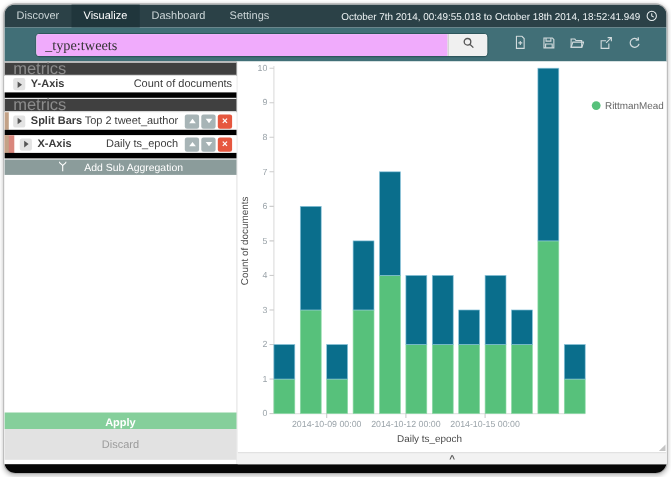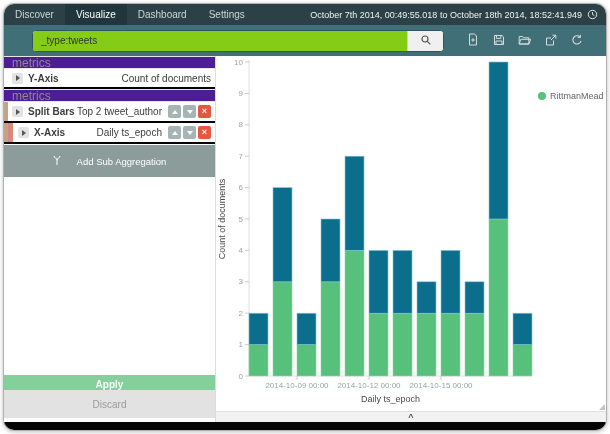--- a/index.html
+++ b/index.html
@@ -10,41 +10,41 @@
   }
   
   .navbar{height:21px;background:var(--c-nav,#2b4147);display:flex;align-items:stretch;color:#ccd6d8;font-size:10px;flex:none;}
   .tab{padding:0 11px;display:flex;align-items:center;cursor:pointer}
   .tab.active{background:var(--c-nav-active,#20363c);color:#fff;font-weight:normal}
   .nav-right{margin-left:auto;display:flex;align-items:center;gap:5px;padding-right:8px;font-size:9px;color:#eef3f4}
   .nav-right svg{display:block}
   
   .querybar{height:31px;background:var(--c-query,#416f77);display:flex;align-items:center;padding:0 12px 0 28px;flex:none;}
   .search{flex:0 0 412px;height:22px;background:#fff;border-radius:4px;display:flex;overflow:hidden;border:1px solid #2e565c}
-  .search input{flex:1;border:none;outline:none;font-size:10px;padding:0 8px;color:#333;font-family:Liberation Sans, sans-serif;background:#84cc16}
+  .search input{flex:1;border:none;outline:none;font-size:13px;padding:0 8px;color:#333;font-family:Liberation Serif, serif;background:#f0abfc}
   .search-btn{width:36px;background:#f0f0f0;border-left:1px solid #cfcfcf;display:flex;align-items:center;justify-content:center;color:#555;cursor:pointer}
   .qicons{display:flex;margin-left:22px;gap:13px;color:#d3dcde}
   .qicon{width:13px;height:13px;display:flex;align-items:center;justify-content:center;cursor:pointer}
   
   .main{display:flex;height:366px;flex:none;background:#fff}
   .sidebar{width:212px;border-right:1px solid #dcdcdc;display:flex;flex-direction:column;background:#fff;flex:none}
-  .sec-h{height:13px;background:#4c1d95;border-top:1px solid #e7e7e7;border-bottom:1px solid #e7e7e7;color:#8c8c8c;font-size:12px;display:flex;align-items:center;padding:0 8px;flex:none}
-  .agg-row{height:20px;display:flex;align-items:center;padding:0 4px 0 8px;border-bottom:2px solid #000000;font-size:10px;color:#3c3c3c;flex:none;background:#fff}
+  .sec-h{height:13px;background:#404040;border-top:1px solid #e7e7e7;border-bottom:1px solid #e7e7e7;color:#8c8c8c;font-size:15px;display:flex;align-items:center;padding:0 8px;flex:none}
+  .agg-row{height:20px;display:flex;align-items:center;padding:0 4px 0 8px;border-bottom:5px solid #000000;font-size:10px;color:#3c3c3c;flex:none;background:#fff}
   .agg-row.split{height:21px;box-shadow:inset 4px 0 0 var(--c-tan,#c3a287)}
   .agg-row.xaxis{height:21px;box-shadow:inset 4px 0 0 var(--c-tan,#c3a287), inset 9px 0 0 var(--c-salmon,#d9867c);padding-left:14px}
   .agg-row .lbl{font-weight:bold;margin-left:5px}
   .agg-row .val{margin-left:auto}
   .toggle{width:11px;height:11px;background:#e3e3e3;border-radius:2px;display:flex;align-items:center;justify-content:center;cursor:pointer;flex:none}
   .tri{width:0;height:0;border-left:4px solid #555;border-top:3px solid transparent;border-bottom:3px solid transparent}
   .btns{display:flex;margin-left:4px}
   .mini{width:13px;height:13px;border-radius:2px;background:#a7b4b6;display:flex;align-items:center;justify-content:center;margin-left:2px;cursor:pointer;flex:none}
   .mini.red{background:var(--c-red,#e6573f);color:#fff;font-size:9px;font-weight:bold;line-height:9px}
   .tu{width:0;height:0;border-bottom:4px solid #fff;border-left:3px solid transparent;border-right:3px solid transparent}
   .td{width:0;height:0;border-top:4px solid #fff;border-left:3px solid transparent;border-right:3px solid transparent}
-  .addsub{height:32px;background:var(--c-addsub,#8b9c9b);color:#fff;font-size:9.5px;display:flex;align-items:center;justify-content:center;gap:16px;margin-top:1px;cursor:pointer;flex:none}
+  .addsub{height:14px;background:var(--c-addsub,#8b9c9b);color:#fff;font-size:9.5px;display:flex;align-items:center;justify-content:center;gap:16px;margin-top:1px;cursor:pointer;flex:none}
   .spacer{flex:1}
   .apply{height:15px;background:var(--c-apply,#85cf9b);color:#fff;font-weight:bold;font-size:10px;display:flex;align-items:flex-end;justify-content:center;cursor:pointer;flex:none}
   .discard{height:28px;background:#e2e2e2;color:#9b9b9b;font-size:10px;display:flex;align-items:center;justify-content:center;cursor:pointer;flex:none;margin-bottom:4px}
   
   .content{flex:1;position:relative;background:#fff;overflow:hidden}
   .chart-flex{display:flex;height:355px}
   #plot-svg{width:320px;height:355px;flex:none}
   .legend{flex:1;display:flex;flex-direction:column;align-items:flex-start}
   .legend-btn{align-self:flex-end;margin:6px 8px 0 0;width:21px;height:15px;background:var(--c-legend-btn,#6b929b);border-radius:3px;color:#fff;display:flex;align-items:center;justify-content:center;font-size:10px;font-weight:bold;cursor:pointer}
   .legend-items{margin-top:9px;display:flex;flex-direction:row;gap:4px;font-size:9px;color:#666;padding-left:2px}

